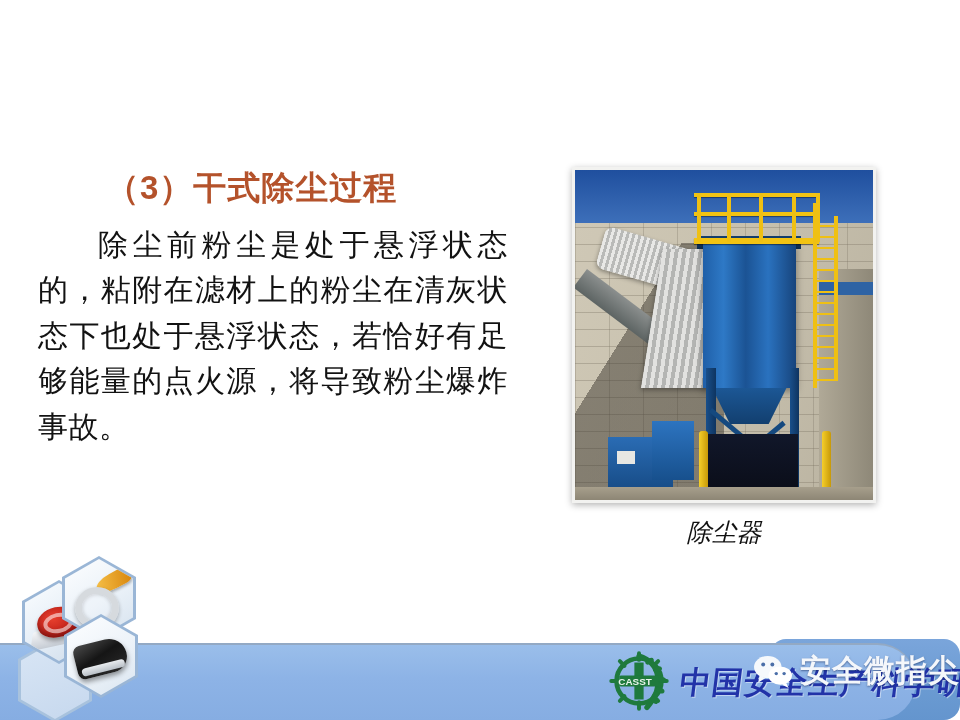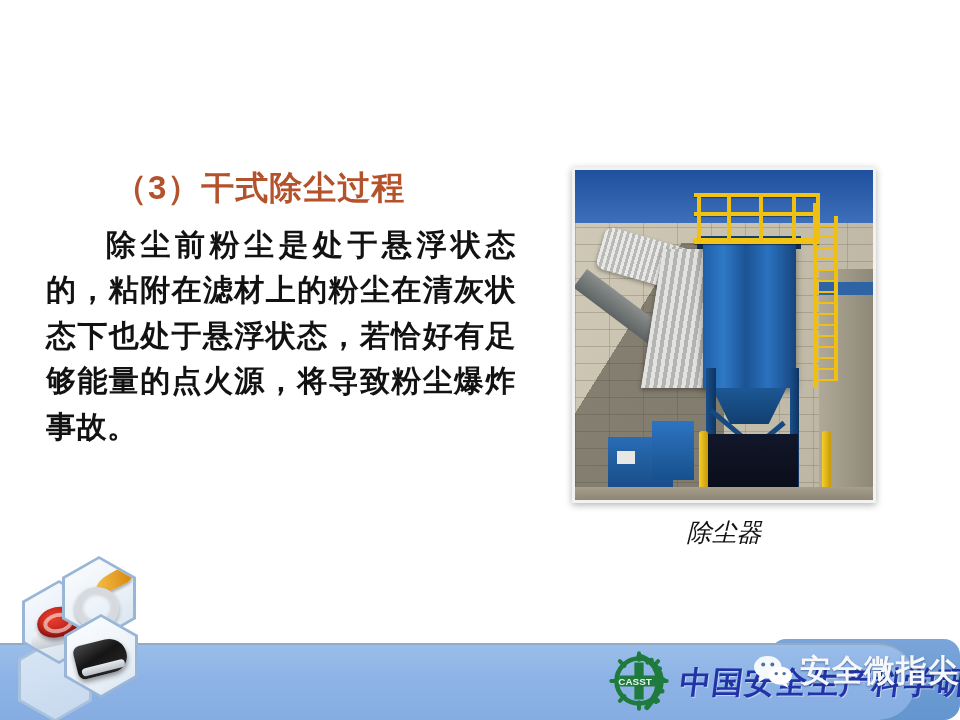--- a/index.html
+++ b/index.html
@@ -14,21 +14,21 @@
     position: relative;
     width: 960px;
     height: 720px;
     background: #ffffff;
     overflow: hidden;
   }
 
   
   #text-column {
     position: absolute;
-    left: 36px;
+    left: 28px;
     top: 168px;
     width: 480px;
   }
   #slide-title {
     font-size: 33px;
     font-weight: 700;
     color: #B4522B;
     letter-spacing: 1px;
     line-height: 1.2;
     margin: 0 0 14px 78px;
@@ -36,21 +36,21 @@
   }
   #body-text {
     font-size: 30px;
     color: #121212;
     line-height: 1.52;
     letter-spacing: 0.5px;
     text-indent: 60px;
     margin: 0;
     padding-left: 10px;
     text-align: justify;
-    font-weight: 700;
+    font-weight: 400;
   }
 
   
   #photo-frame {
     position: absolute;
     left: 572px;
     top: 167px;
     width: 304px;
     height: 336px;
     background: #f2f2f0;

